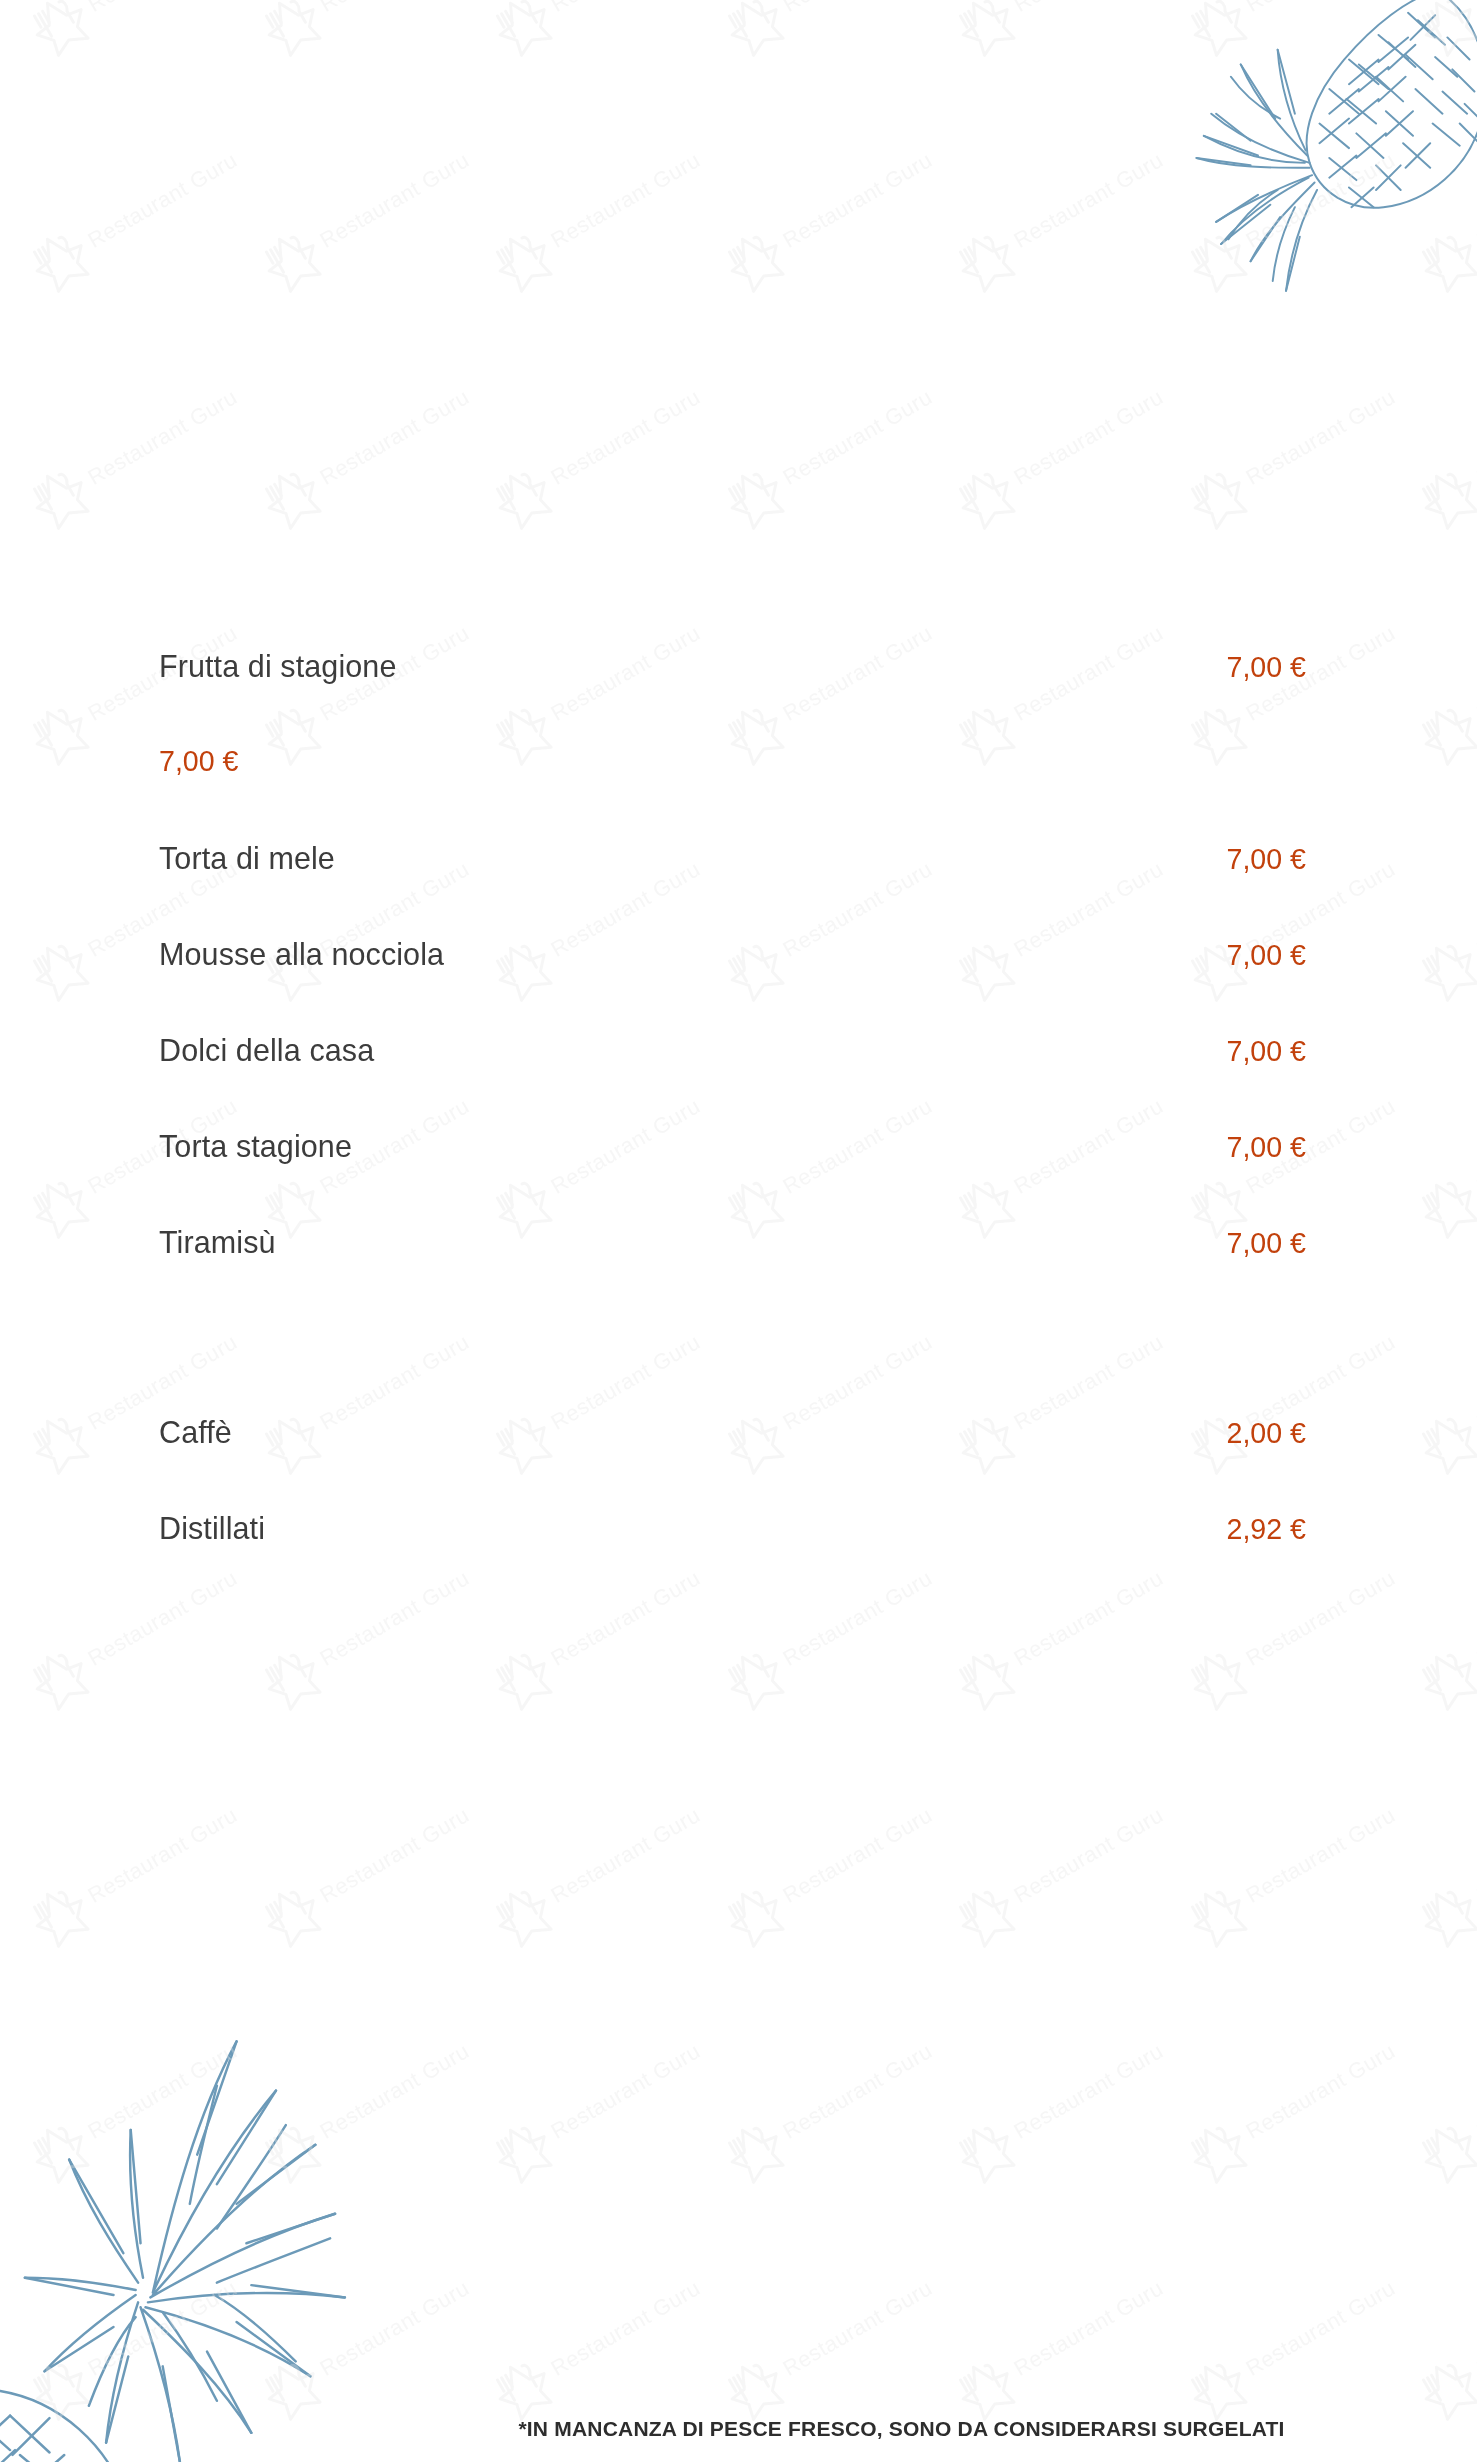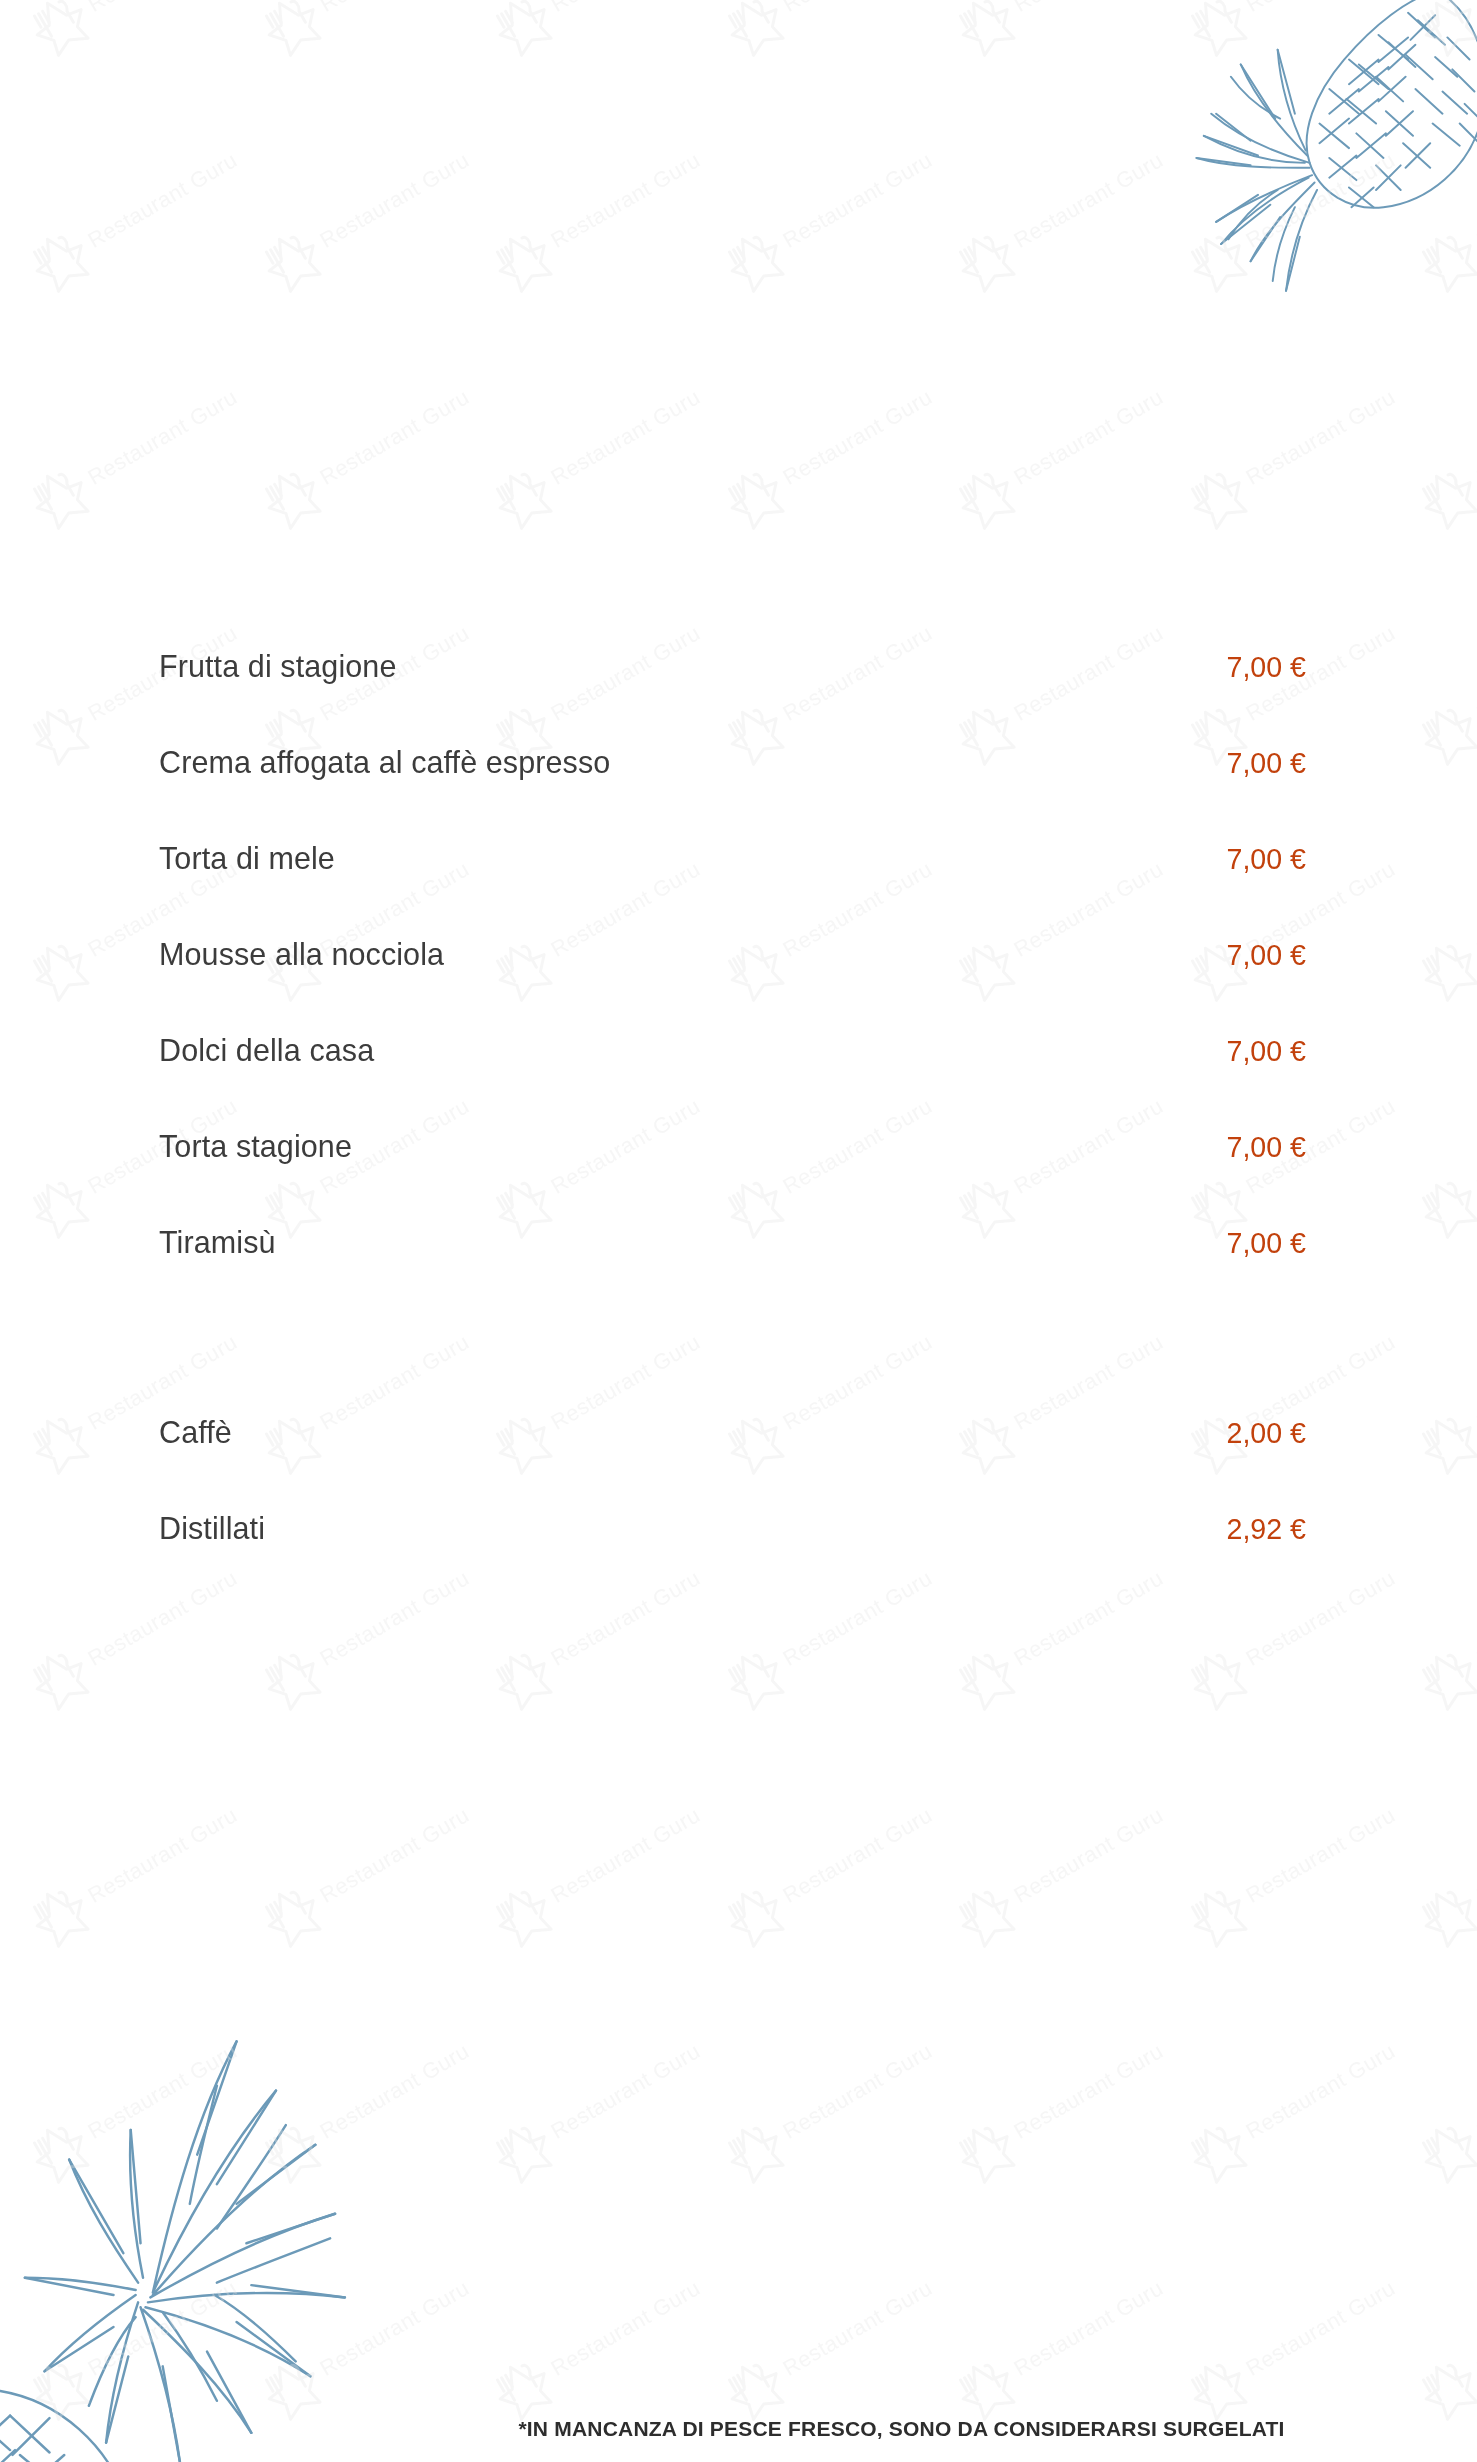--- a/index.html
+++ b/index.html
@@ -196,21 +196,20 @@
 <div class="title-block">
 </div>
 
 <div class="menu">
 
   <div class="menu-row">
     <div class="name">Frutta di stagione</div>
     <div class="price">7,00 €</div>
   </div>
   <div class="menu-row">
-    <div class="name">Crema affogata al caffè espresso</div>
     <div class="price">7,00 €</div>
   </div>
   <div class="menu-row">
     <div class="name">Torta di mele</div>
     <div class="price">7,00 €</div>
   </div>
   <div class="menu-row">
     <div class="name">Mousse alla nocciola</div>
     <div class="price">7,00 €</div>
   </div>

